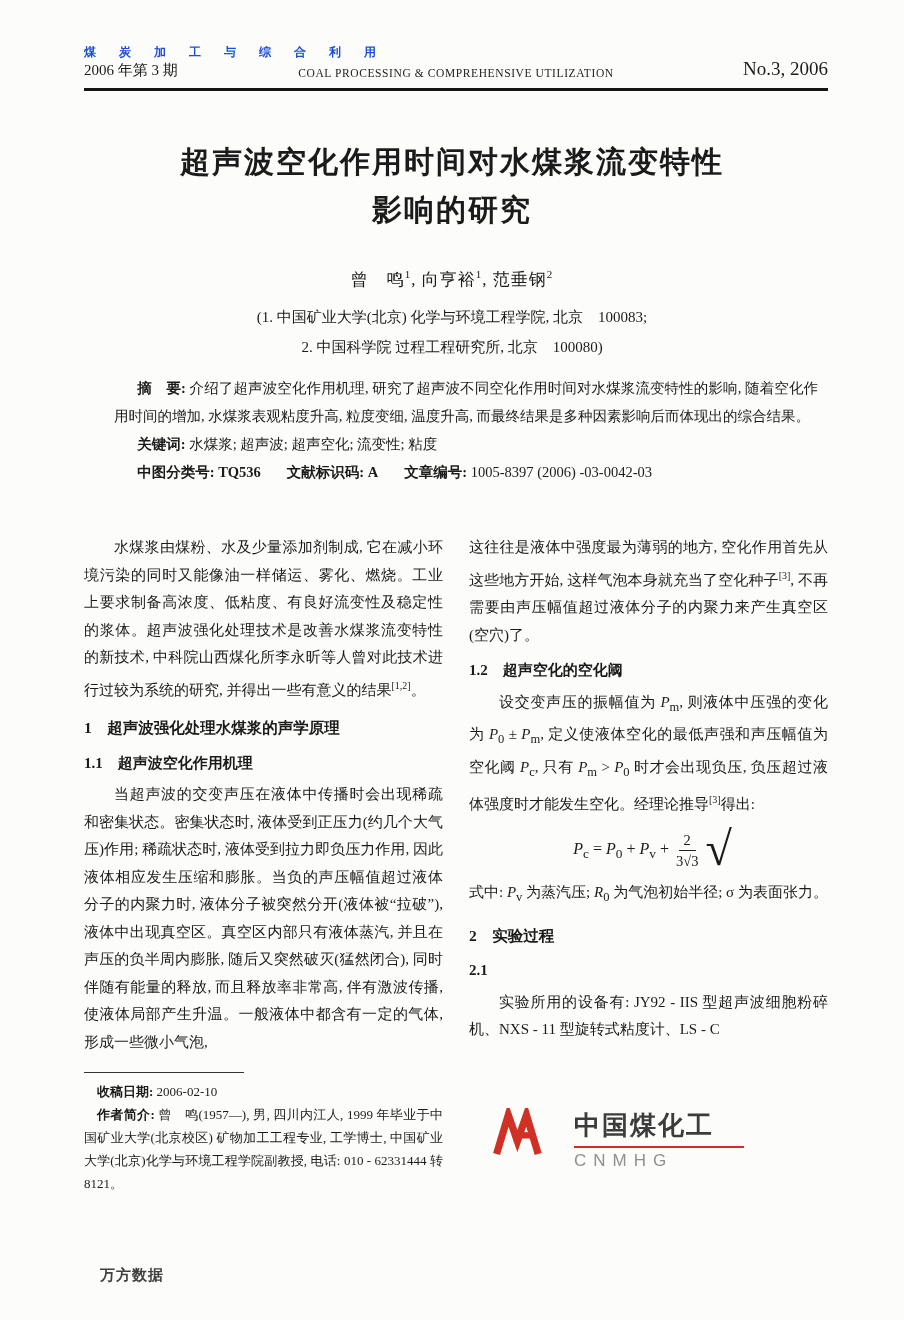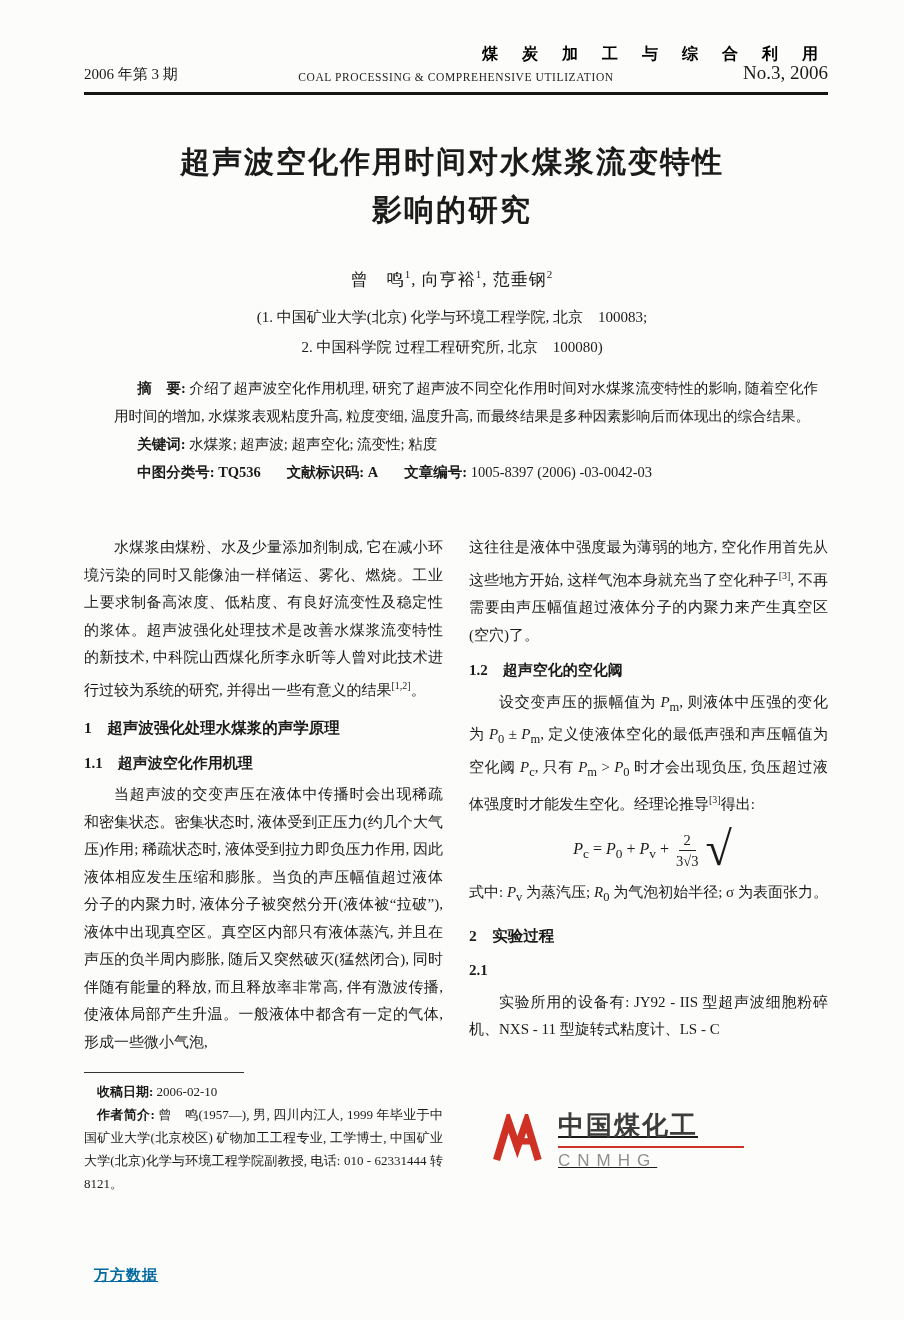--- a/index.html
+++ b/index.html
@@ -3,21 +3,21 @@
 <meta charset="utf-8">
 <style>
   html,body{margin:0;padding:0;background:#e8e8e6;}
   .page{
     position:relative;width:904px;height:1320px;margin:0 auto;
     background:#fcfcfa;color:#1b1b1b;overflow:hidden;
     font-family:"Liberation Serif","DejaVu Serif",serif;
   }
   
   .header{position:absolute;left:84px;right:76px;top:44px;border-bottom:3px solid #151515;padding-bottom:9px;}
-  .jr-cn{text-align:right;font-size:16px;font-weight:bold;letter-spacing:10px;color:#000000;}
+  .jr-cn{text-align:left;font-size:12px;font-weight:bold;letter-spacing:10px;color:#1d4ed8;}
   .jr-en{text-align:center;font-size:11.5px;letter-spacing:0.6px;margin-top:6px;color:#222;}
   .issue-left{position:absolute;left:0;bottom:8px;font-size:15px;margin-top:40px;}
   .issue-right{position:absolute;right:0;bottom:8px;font-size:19px;margin-left:44px;}
   
   .title{position:absolute;top:138px;left:0;width:100%;margin:0;text-align:center;
          font-size:30px;font-weight:bold;line-height:48px;letter-spacing:2px;}
   .authors{position:absolute;top:268px;left:0;width:100%;text-align:center;font-size:17px;letter-spacing:1px;}
   .authors sup{font-size:11px;}
   .affils{position:absolute;top:302px;left:0;width:100%;text-align:center;font-size:15px;line-height:30px;}
   
@@ -44,28 +44,28 @@
   .ifrac .d{padding-top:1px;}
   .sqrt{display:inline-flex;align-items:center;}
   .rad{font-size:48px;line-height:0.85;font-weight:400;margin-right:-8px;transform:translateY(-2px);}
   .sqrt-body{border-top:2px solid #222;padding:4px 6px 0 10px;}
   
   .footnote{margin-top:16px;font-size:13px;line-height:23px;}
   .fn-rule{width:160px;border-top:1.5px solid #333;margin-bottom:7px;}
   .footnote p{margin:0;text-indent:1em;text-align:justify;}
   .footnote b{font-weight:bold;}
   
-  .watermark{position:absolute;left:486px;top:1100px;width:252px;display:flex;align-items:center;gap:8px;
-             background:rgba(252,252,250,0.93);padding:8px 6px;text-decoration:underline;}
+  .watermark{position:absolute;left:486px;top:1100px;width:252px;display:flex;align-items:flex-start;gap:24px;
+             background:rgba(252,252,250,0.93);padding:8px 6px;}
   .wm-logo{width:58px;height:52px;flex:none;}
   .wm-text{flex:1;}
   .wm-cn{font-size:26px;font-weight:bold;color:#3c3c3c;letter-spacing:2px;border-bottom:2.5px solid #cf3125;padding-bottom:3px;white-space:nowrap;}
   .wm-en{font-size:17px;letter-spacing:7px;color:#8f8f8f;margin-top:3px;font-family:"Liberation Sans",sans-serif;}
   
-  .wanfang{position:absolute;left:94px;top:1266px;font-size:15px;font-weight:bold;color:#0369a1;letter-spacing:1px;text-decoration:underline;}
+  .wanfang{position:absolute;left:100px;top:1266px;font-size:15px;font-weight:bold;color:#404040;letter-spacing:1px;}
 </style>
 </head>
 <body>
 
 <div class="page">
 
   <header class="header">
     <div class="jr-cn">煤 炭 加 工 与 综 合 利 用</div>
     <div class="jr-en">COAL PROCESSING &amp; COMPREHENSIVE UTILIZATION</div>
     <div class="issue-left">2006 年第 3 期</div>

